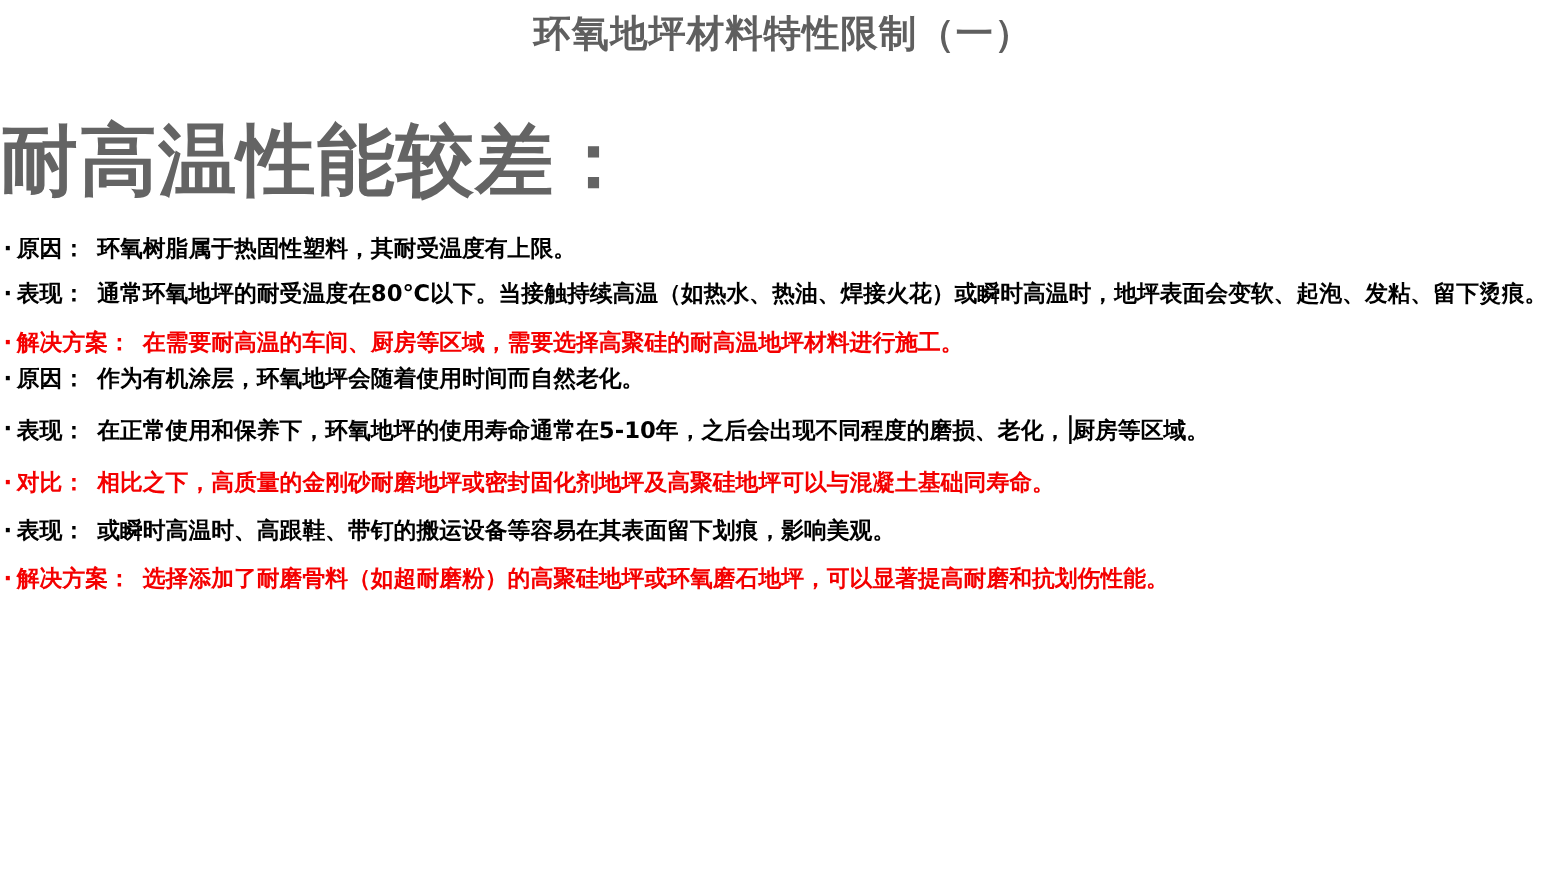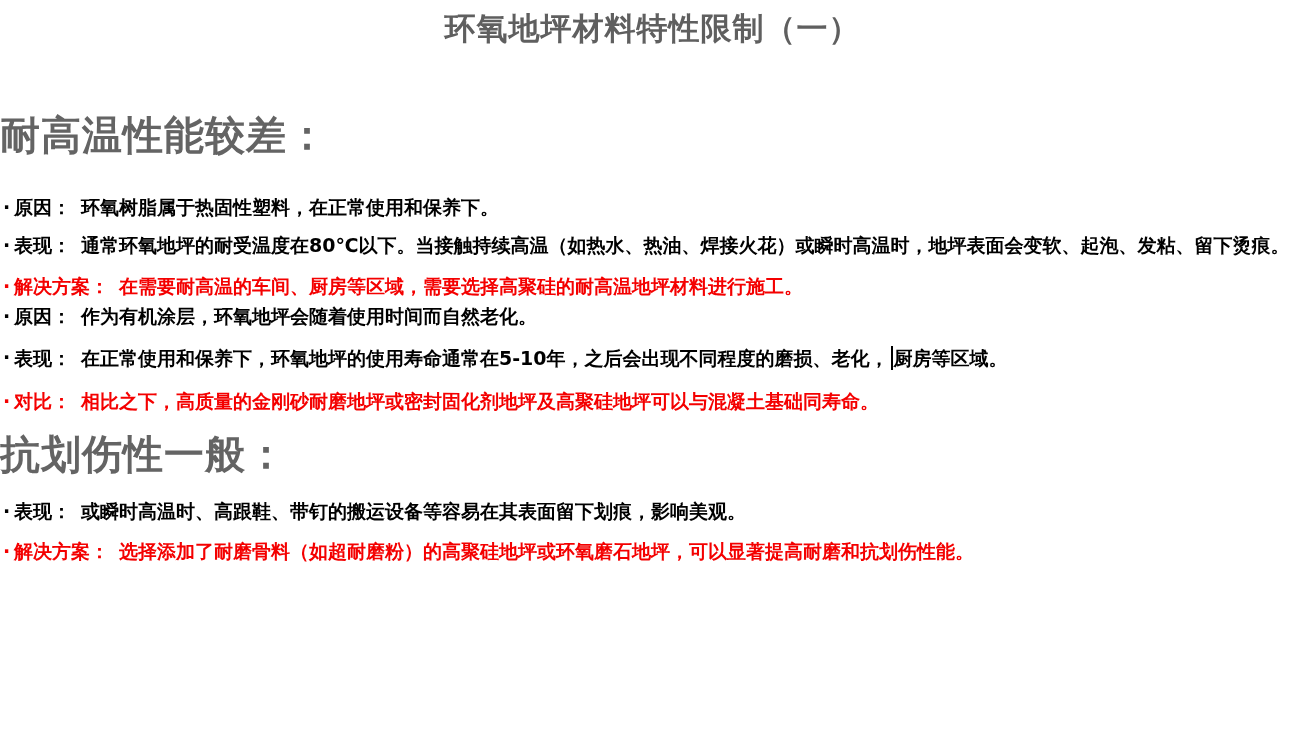--- a/index.html
+++ b/index.html
@@ -18,21 +18,21 @@
     padding-top: 10px;
     text-align: center;
     font-size: 31px;
     line-height: 36px;
     color: #5f5f5f;
     letter-spacing: 1px;
   }
 
   .heading {
     margin: 0;
-    font-size: 40px;
+    font-size: 65px;
     line-height: 58px;
     color: #646464;
     letter-spacing: 1px;
   }
   .heading.h-1 { margin-top: 60px; }
   .heading.h-2 { margin-top: 16px; }
   .heading.h-3 { margin-top: 12px; }
 
   .item {
     position: relative;
@@ -73,21 +73,21 @@
 </head>
 <body>
 
 <div class="slide">
 
   <div class="title">环氧地坪材料特性限制（一）</div>
 
   <h1 class="heading h-1">耐高温性能较差：</h1>
 
   <p class="item gap-32">
-    <span class="bullet">·</span><span class="label">原因：</span><span class="text">环氧树脂属于热固性塑料，在正常使用和保养下。</span>
+    <span class="bullet">·</span><span class="label">原因：</span><span class="text">环氧树脂属于热固性塑料，其耐受温度有上限。</span>
   </p>
 
   <p class="item gap-15">
     <span class="bullet">·</span><span class="label">表现：</span><span class="text">通常环氧地坪的耐受温度在80℃以下。当接触持续高温（如热水、热油、焊接火花）或瞬时高温时，地坪表面会变软、起泡、发粘、留下烫痕。</span>
   </p>
 
   <p class="item red gap-18">
     <span class="bullet">·</span><span class="label">解决方案：</span><span class="text">在需要耐高温的车间、厨房等区域，需要选择高聚硅的耐高温地坪材料进行施工。</span>
   </p>
 
@@ -97,21 +97,20 @@
   </p>
 
   <p class="item gap-18">
     <span class="bullet">·</span><span class="label">表现：</span><span class="text">在正常使用和保养下，环氧地坪的使用寿命通常在5-10年，之后会出现不同程度的磨损、老化，</span><span class="caret"></span><span class="text">厨房等区域。</span>
   </p>
 
   <p class="item red gap-20">
     <span class="bullet">·</span><span class="label">对比：</span><span class="text">相比之下，高质量的金刚砂耐磨地坪或密封固化剂地坪及高聚硅地坪可以与混凝土基础同寿命。</span>
   </p>
 
-  <h1 class="heading h-3">抗划伤性一般：</h1>
 
 
   <p class="item">
     <span class="bullet">·</span><span class="label">表现：</span><span class="text">或瞬时高温时、高跟鞋、带钉的搬运设备等容易在其表面留下划痕，影响美观。</span>
   </p>
 
   <p class="item red">
     <span class="bullet">·</span><span class="label">解决方案：</span><span class="text">选择添加了耐磨骨料（如超耐磨粉）的高聚硅地坪或环氧磨石地坪，可以显著提高耐磨和抗划伤性能。</span>
   </p>
 

